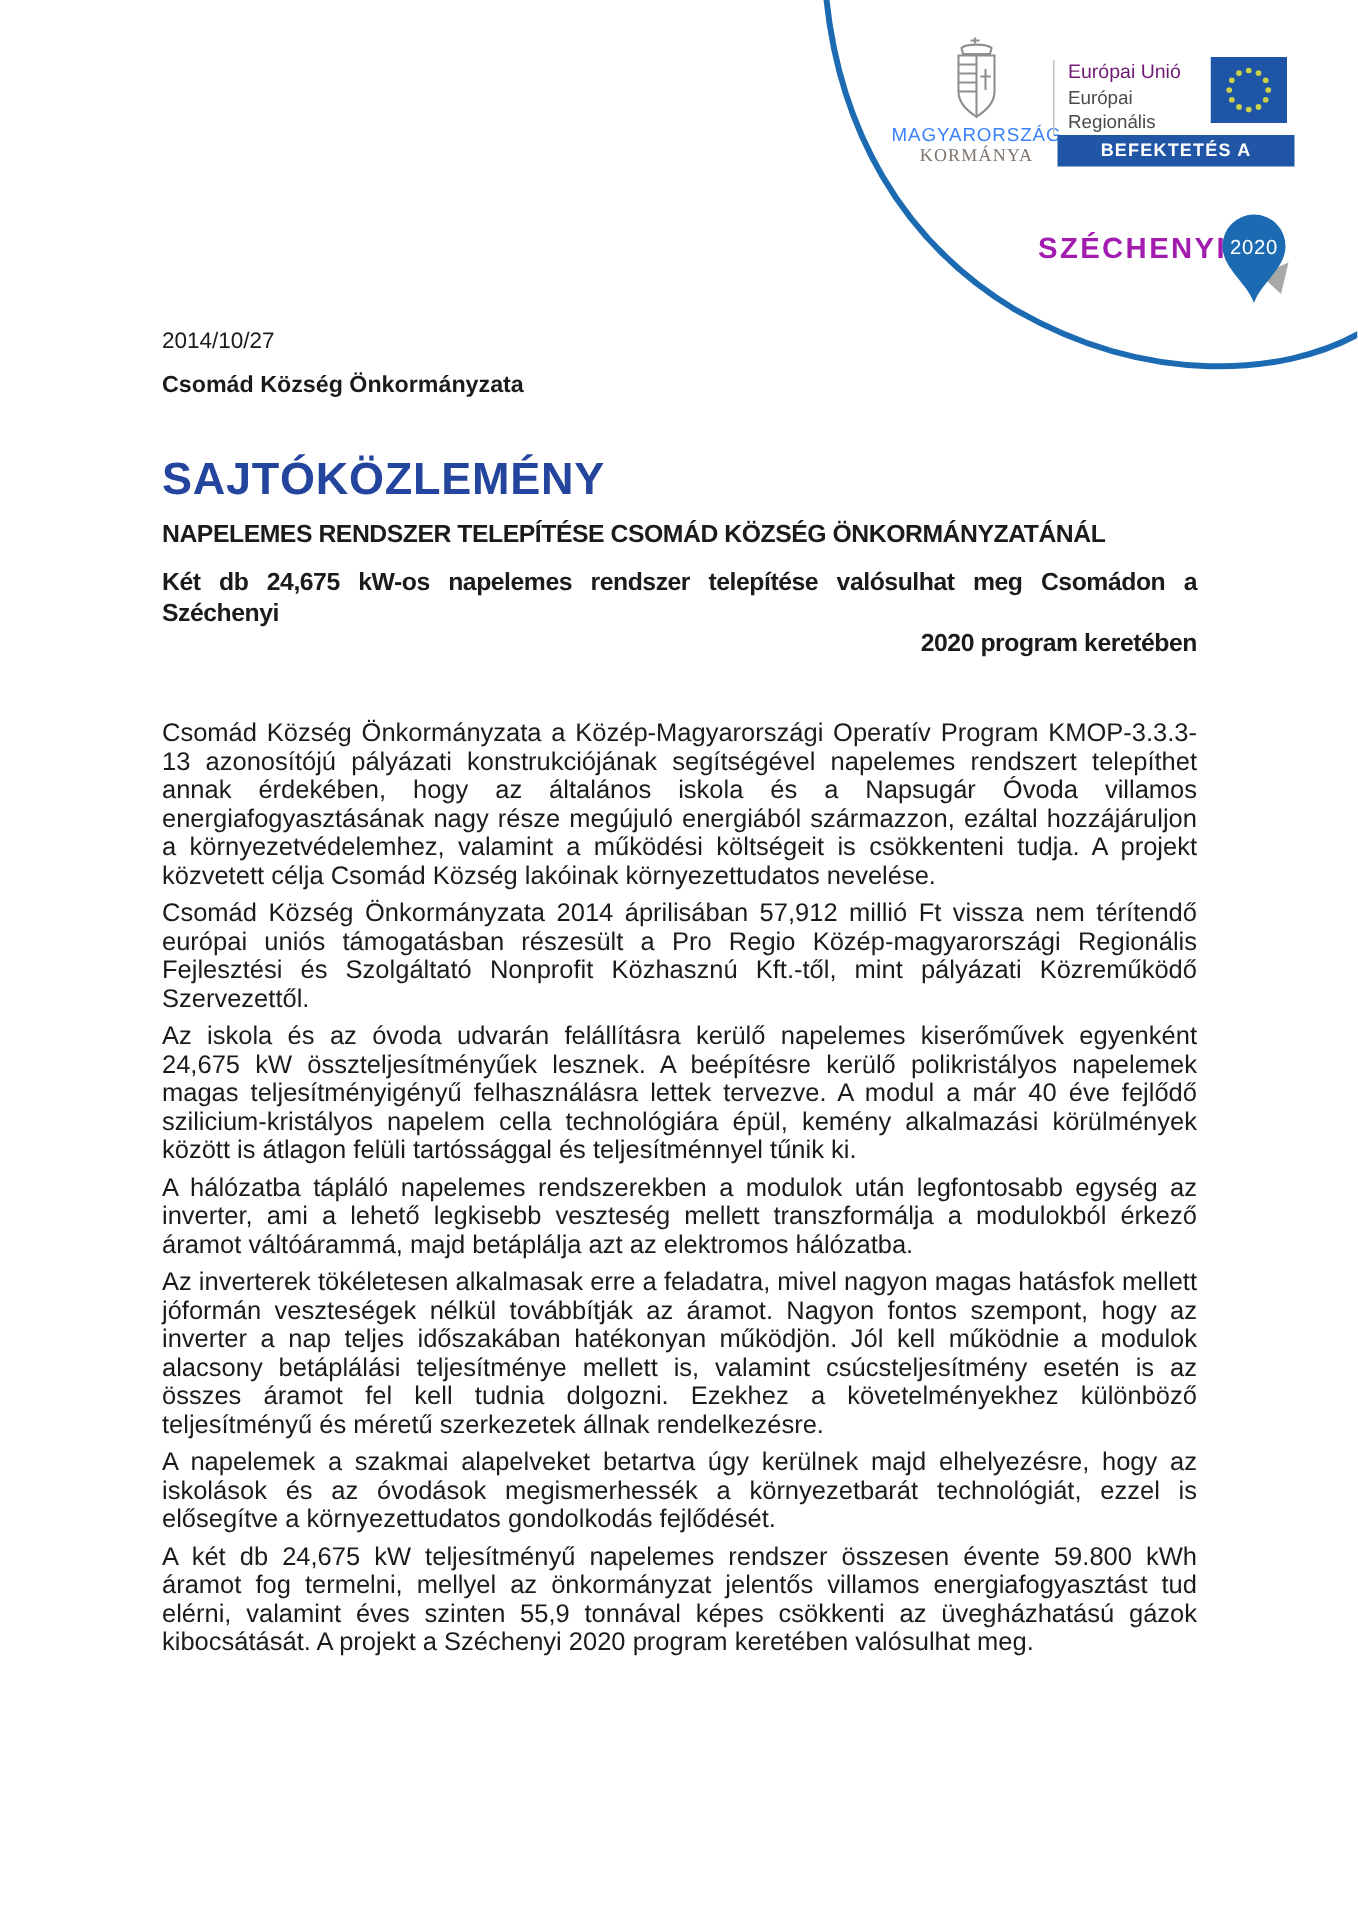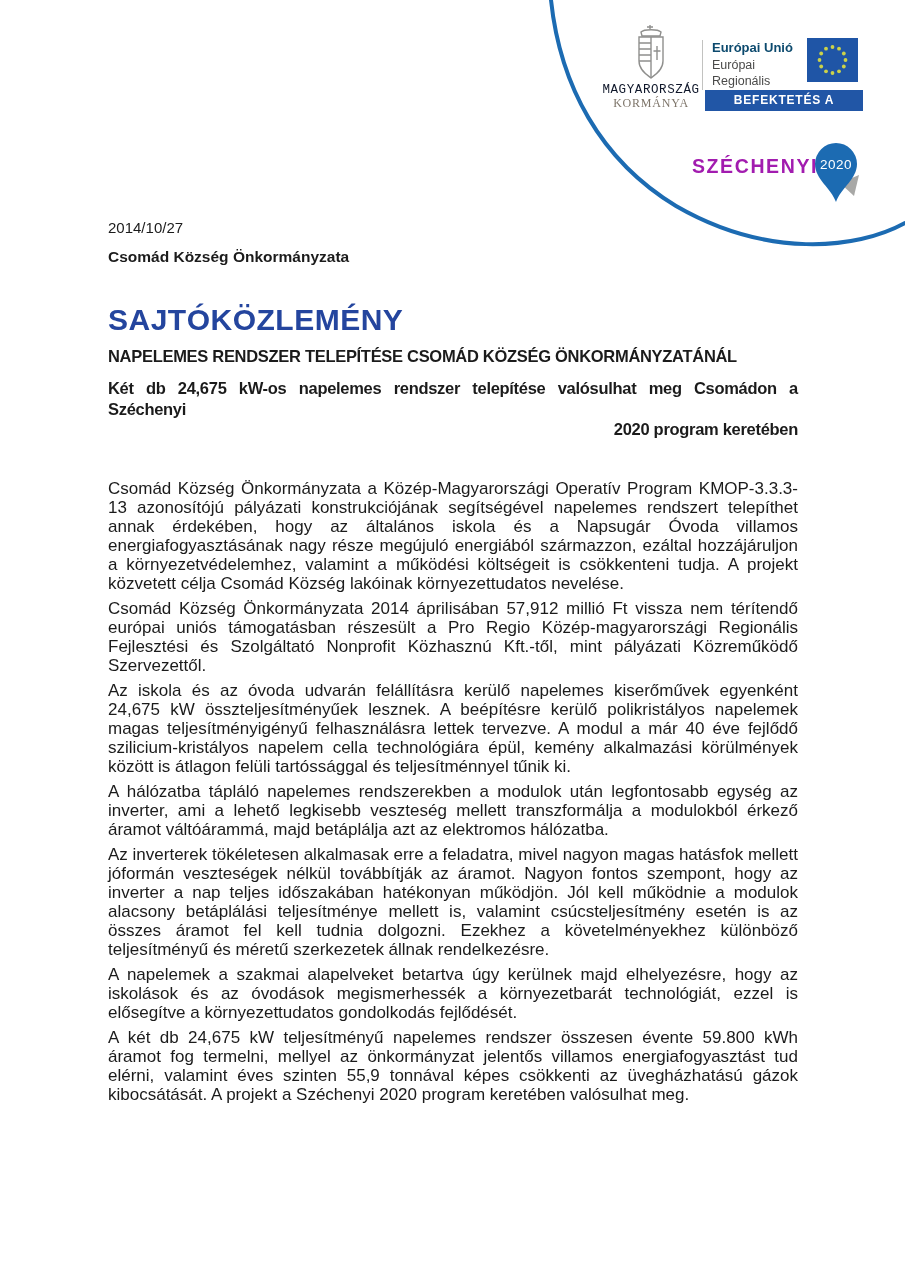--- a/index.html
+++ b/index.html
@@ -8,25 +8,25 @@
     width:905px;height:1280px;
     background:#ffffff;
     overflow:hidden;
     font-family:"Liberation Sans", sans-serif;
     color:#1b1b1b;
   }
   
   .arc{position:absolute;top:0;left:0;pointer-events:none;}
   .gov-logo{position:absolute;left:593px;top:24px;width:116px;text-align:center;}
   .gov-logo svg{display:block;margin:0 auto 2px auto;}
-  .gov-line1{font-family:Liberation Mono, monospace;font-size:12.5px;letter-spacing:0.6px;color:#0f172a;line-height:13px;}
+  .gov-line1{font-family:Liberation Sans, sans-serif;font-size:12.5px;letter-spacing:0.6px;color:#3b82f6;line-height:13px;}
   .gov-line2{font-family:"Liberation Serif", serif;font-size:12px;letter-spacing:0.8px;color:#7e756a;line-height:13px;}
   .eu-divider{position:absolute;left:702px;top:40px;width:1px;height:50px;background:#c2c2c0;}
   .eu-text{position:absolute;left:712px;top:40px;width:95px;font-size:12.5px;line-height:16.5px;color:#4a4a49;}
-  .eu-text .eu-bold{font-weight:bold;font-size:13px;color:#0c4a6e;}
+  .eu-text .eu-bold{font-weight:normal;font-size:13px;color:#701a75;}
   .eu-flag{position:absolute;left:807px;top:38px;}
   .banner{
     position:absolute;left:705px;top:90px;width:158px;height:21px;
     background:#2156a6;color:#ffffff;font-weight:bold;font-size:12px;
     letter-spacing:0.8px;text-align:center;line-height:21px;
   }
   .szechenyi-wordmark{
     position:absolute;left:692px;top:155px;
     font-size:19.5px;font-weight:bold;letter-spacing:1.6px;color:#a21caf;
   }

